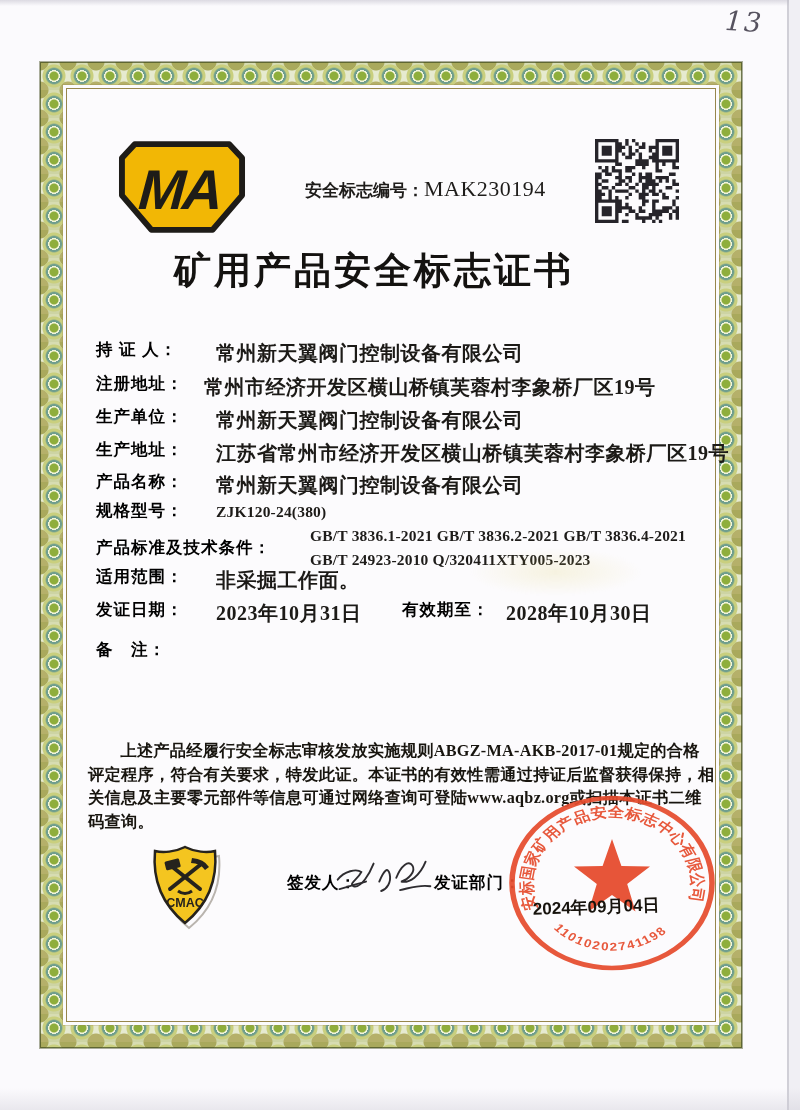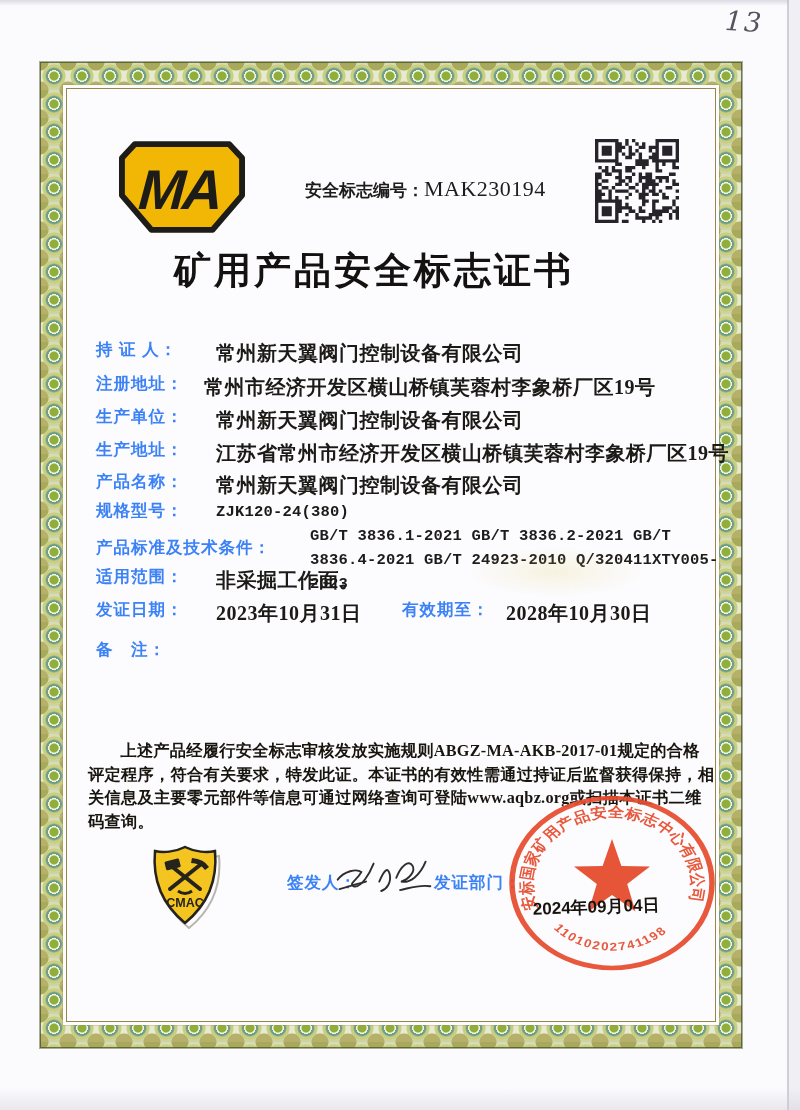--- a/index.html
+++ b/index.html
@@ -58,24 +58,24 @@
   .qr { left:595px; top:139px; width:84px; height:84px; }
 
   .doc-title {
     left:0; top:246px; width:748px; text-align:center;
     font-size:37px; font-weight:800; letter-spacing:3px; color:#141210;
   }
 
   
   .field-label {
     font-family:"Liberation Sans", sans-serif; font-weight:700;
-    font-size:16.5px; letter-spacing:1px; color:#3b82f6;
+    font-size:16.5px; letter-spacing:1px; color:#000000;
   }
   .field-value { font-weight:700; font-size:20px; letter-spacing:.5px; color:#1c1a17; }
-  .std-value { font-family:Liberation Mono, monospace; font-weight:700;
+  .std-value { font-family:Liberation Serif, serif; font-weight:700;
                font-size:15.5px; line-height:1.55; letter-spacing:.2px; }
 
   .ghost-stamp {
     left:468px; top:548px; width:175px; height:48px; border-radius:50%;
     background:radial-gradient(rgba(226,212,110,.20), rgba(226,212,110,0) 70%);
     filter:blur(1px);
   }
 
   
   .statement {

